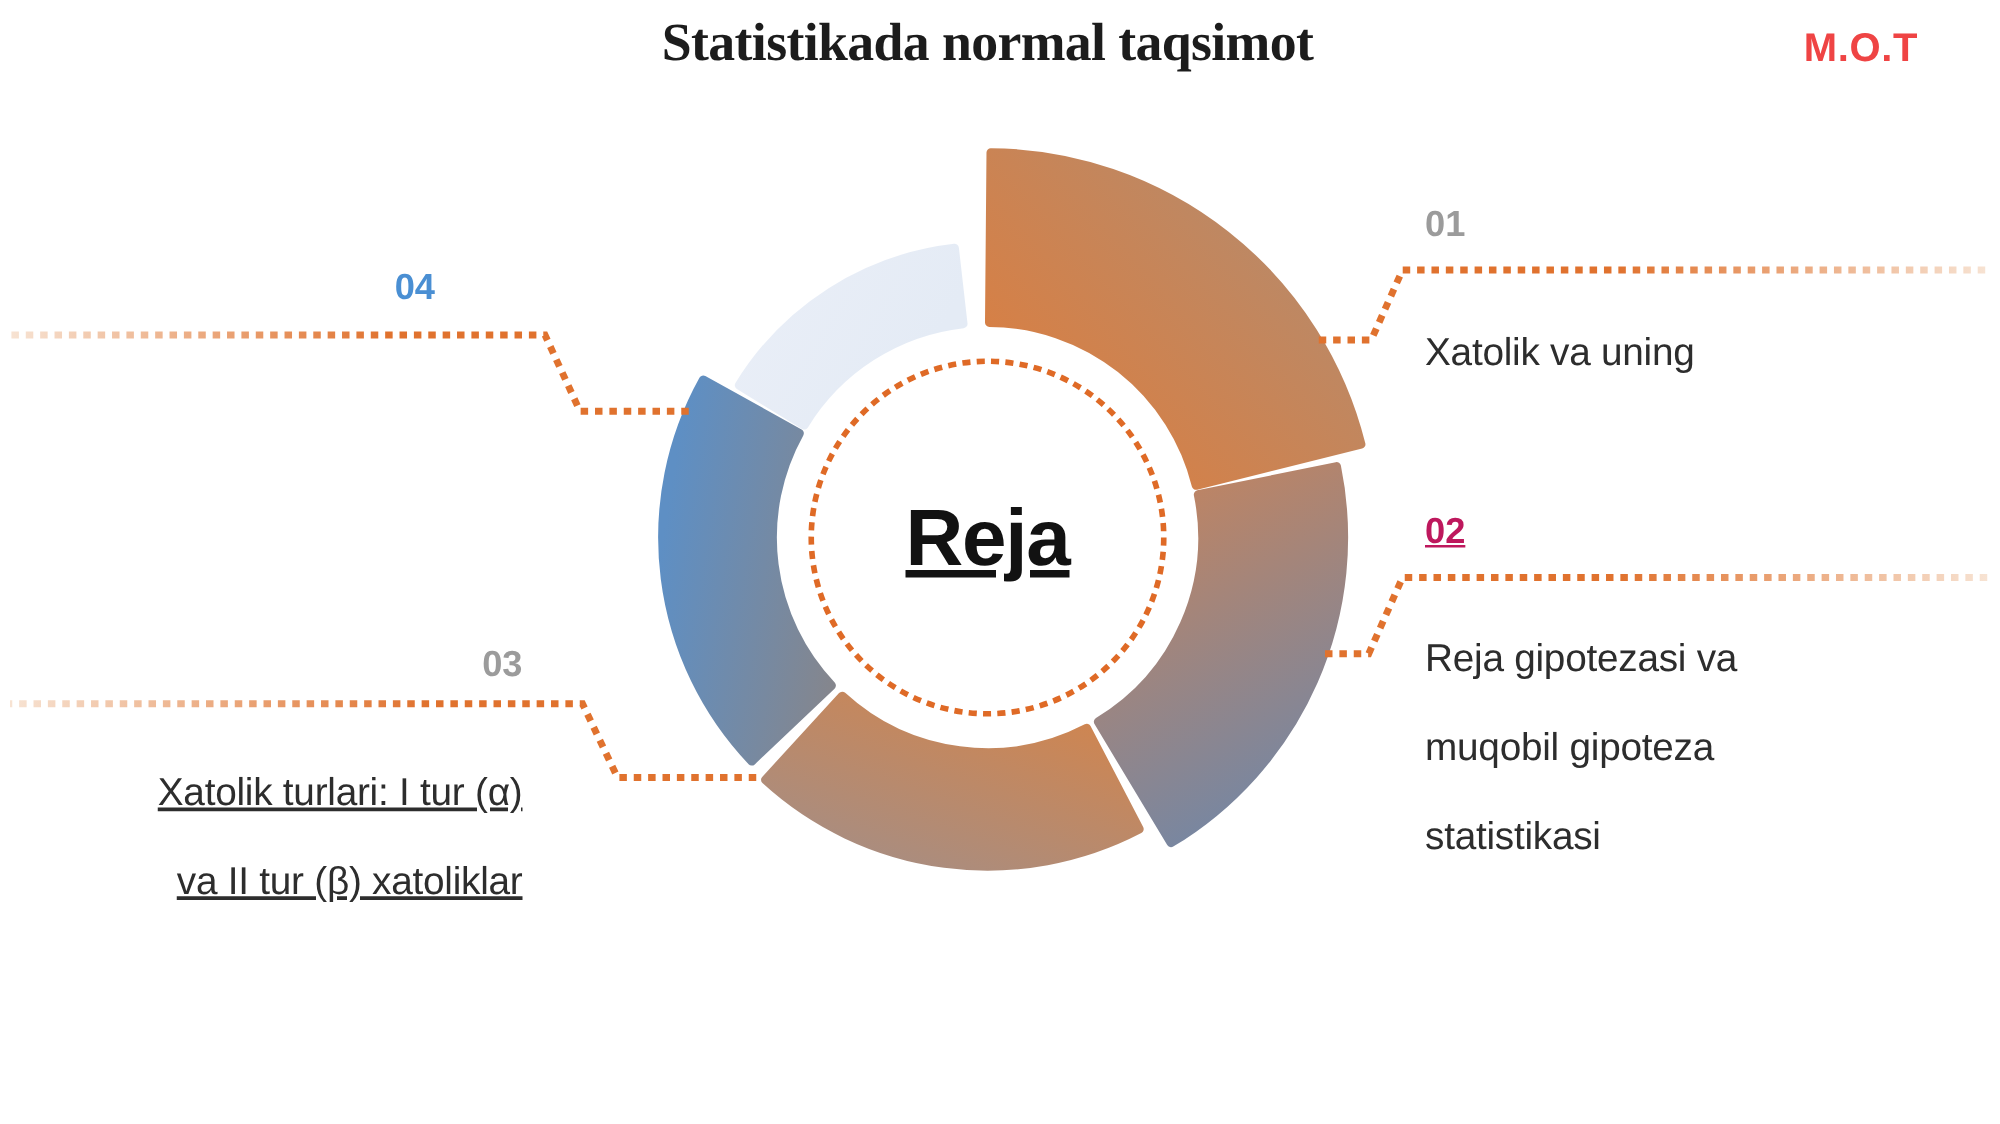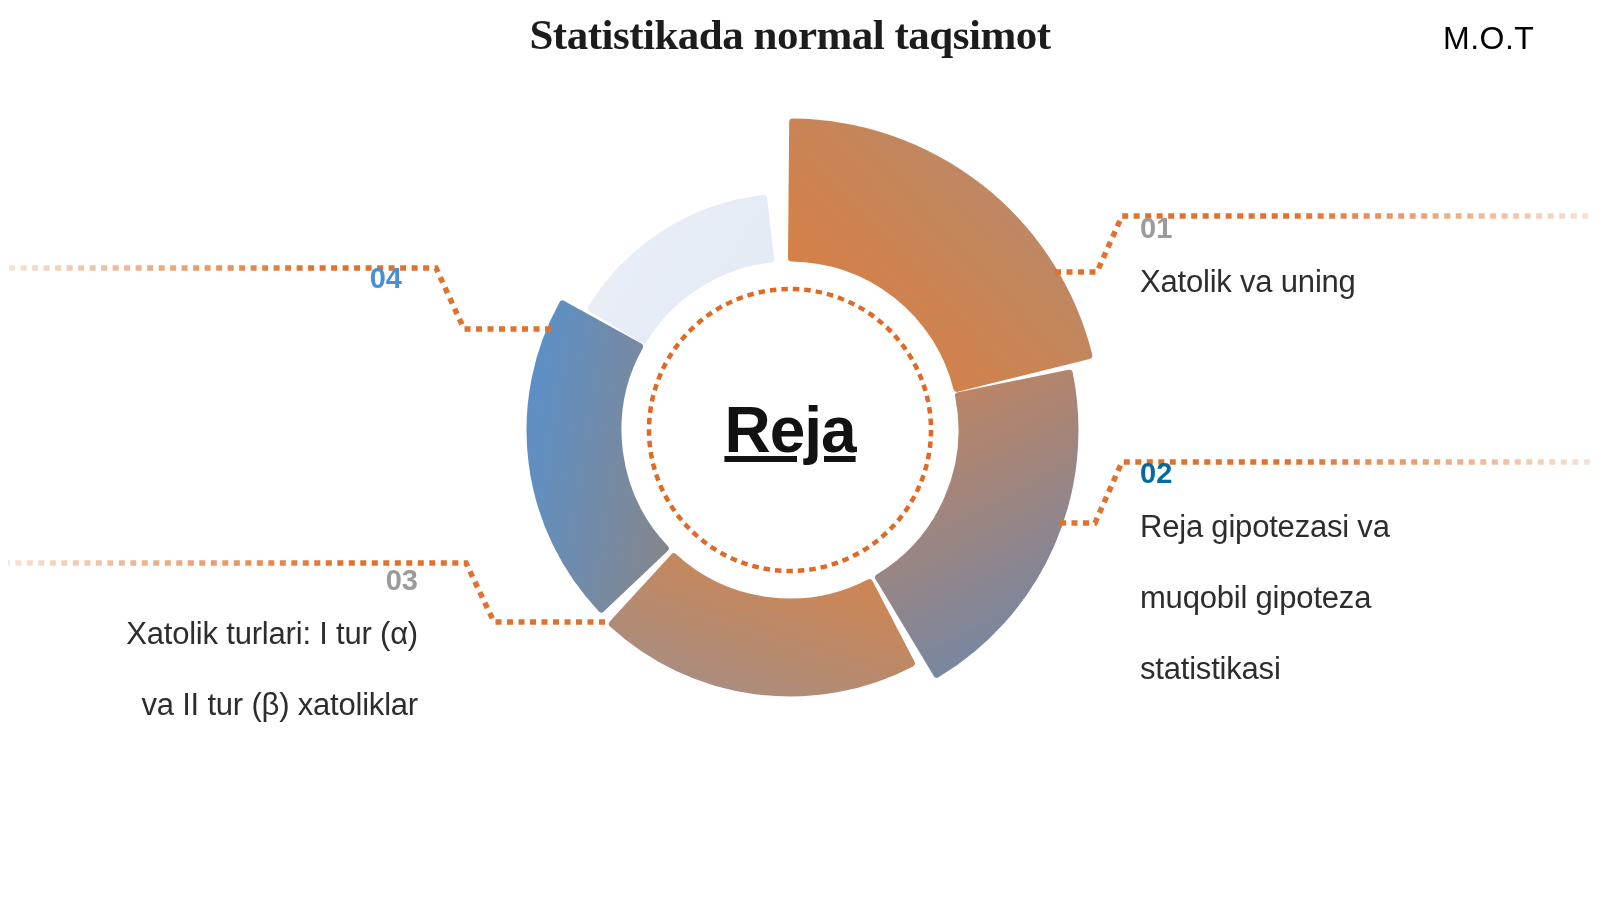--- a/index.html
+++ b/index.html
@@ -11,40 +11,40 @@
   }
   .watermark{
     position:absolute;left:1443px;top:20px;font-size:32px;font-weight:500;letter-spacing:0.5px;
   }
   #diagram-svg{position:absolute;left:0;top:0;width:1600px;height:899px;}
   .reja-box{
     position:absolute;left:627px;top:267px;width:326px;height:326px;
     display:flex;align-items:center;justify-content:center;
     font-size:64px;font-weight:700;letter-spacing:-1px;
   }
-  .num{position:absolute;font-size:29px;font-weight:700;line-height:29px;white-space:nowrap;margin-top:48px;}
+  .num{position:absolute;font-size:29px;font-weight:700;line-height:29px;white-space:nowrap;}
   .n1{left:1140px;top:166px;}
   .n2{left:1140px;top:411px;}
-  .n4{right:1198px;top:216px;text-align:left;}
+  .n4{right:1252px;top:216px;text-align:left;}
   .n3{right:1182px;top:518px;text-align:right;}
   .txt{position:absolute;font-size:31px;line-height:71px;letter-spacing:-0.2px;}
   .txt div{white-space:nowrap;}
   .t1{left:1140px;top:246px;}
   .t2{left:1140px;top:491px;}
   .t4{right:1182px;top:300px;text-align:right;}
   .t3{right:1182px;top:598px;text-align:right;}
 </style>
 </head>
 <body>
 
 <div class="stage">
 
   <div class="title" style="color: rgb(28, 28, 28);">Statistikada normal taqsimot</div>
 
-  <div class="watermark" style="color: #000000;">M.O.T</div>
+  <div class="watermark" style="color: #ef4444; font-weight: bold;">M.O.T</div>
 
   <svg id="diagram-svg" viewBox="0 0 1600 899">
       <defs>
         <linearGradient id="sg0" gradientUnits="userSpaceOnUse" x1="600" y1="250" x2="720" y2="320">
           <stop offset="0" stop-color="#E9EEF7"></stop>
           <stop offset="1" stop-color="#E4EBF5"></stop>
         </linearGradient>
         <linearGradient id="sg1" gradientUnits="userSpaceOnUse" x1="830" y1="380" x2="1090" y2="140">
           <stop offset="0" stop-color="#DC7E3F"></stop>
           <stop offset="1" stop-color="#B18C72"></stop>
@@ -95,28 +95,28 @@
       <polyline points="551,329 464,329 436,268 8,268" fill="none" stroke="url(#cg3)" stroke-width="5.5" stroke-dasharray="6 5.5"></polyline>
     </svg>
 
   <div class="reja-box" style="color: rgb(18, 18, 18); text-decoration: underline;">Reja</div>
 
   <div class="num n1" style="color: rgb(155, 155, 155);">01</div>
   <div class="txt t1" style="color: rgb(45, 45, 45);">
     <div>Xatolik va uning</div>
   </div>
 
-  <div class="num n2" style="color: #0369a1;">02</div>
+  <div class="num n2" style="color: #be185d; text-decoration: underline;">02</div>
   <div class="txt t2" style="color: rgb(45, 45, 45);">
     <div>Reja gipotezasi va</div>
     <div>muqobil gipoteza</div>
     <div>statistikasi</div>
   </div>
 
   <div class="num n3" style="color: rgb(155, 155, 155);">03</div>
-  <div class="txt t3" style="color: rgb(45, 45, 45);">
+  <div class="txt t3" style="color: rgb(45, 45, 45); text-decoration: underline;">
     <div>Xatolik turlari: I tur (α)</div>
     <div>va II tur (β) xatoliklar</div>
   </div>
 
   <div class="num n4" style="color: rgb(74, 143, 211);">04</div>
 
 </div>
 
 </body></html>

